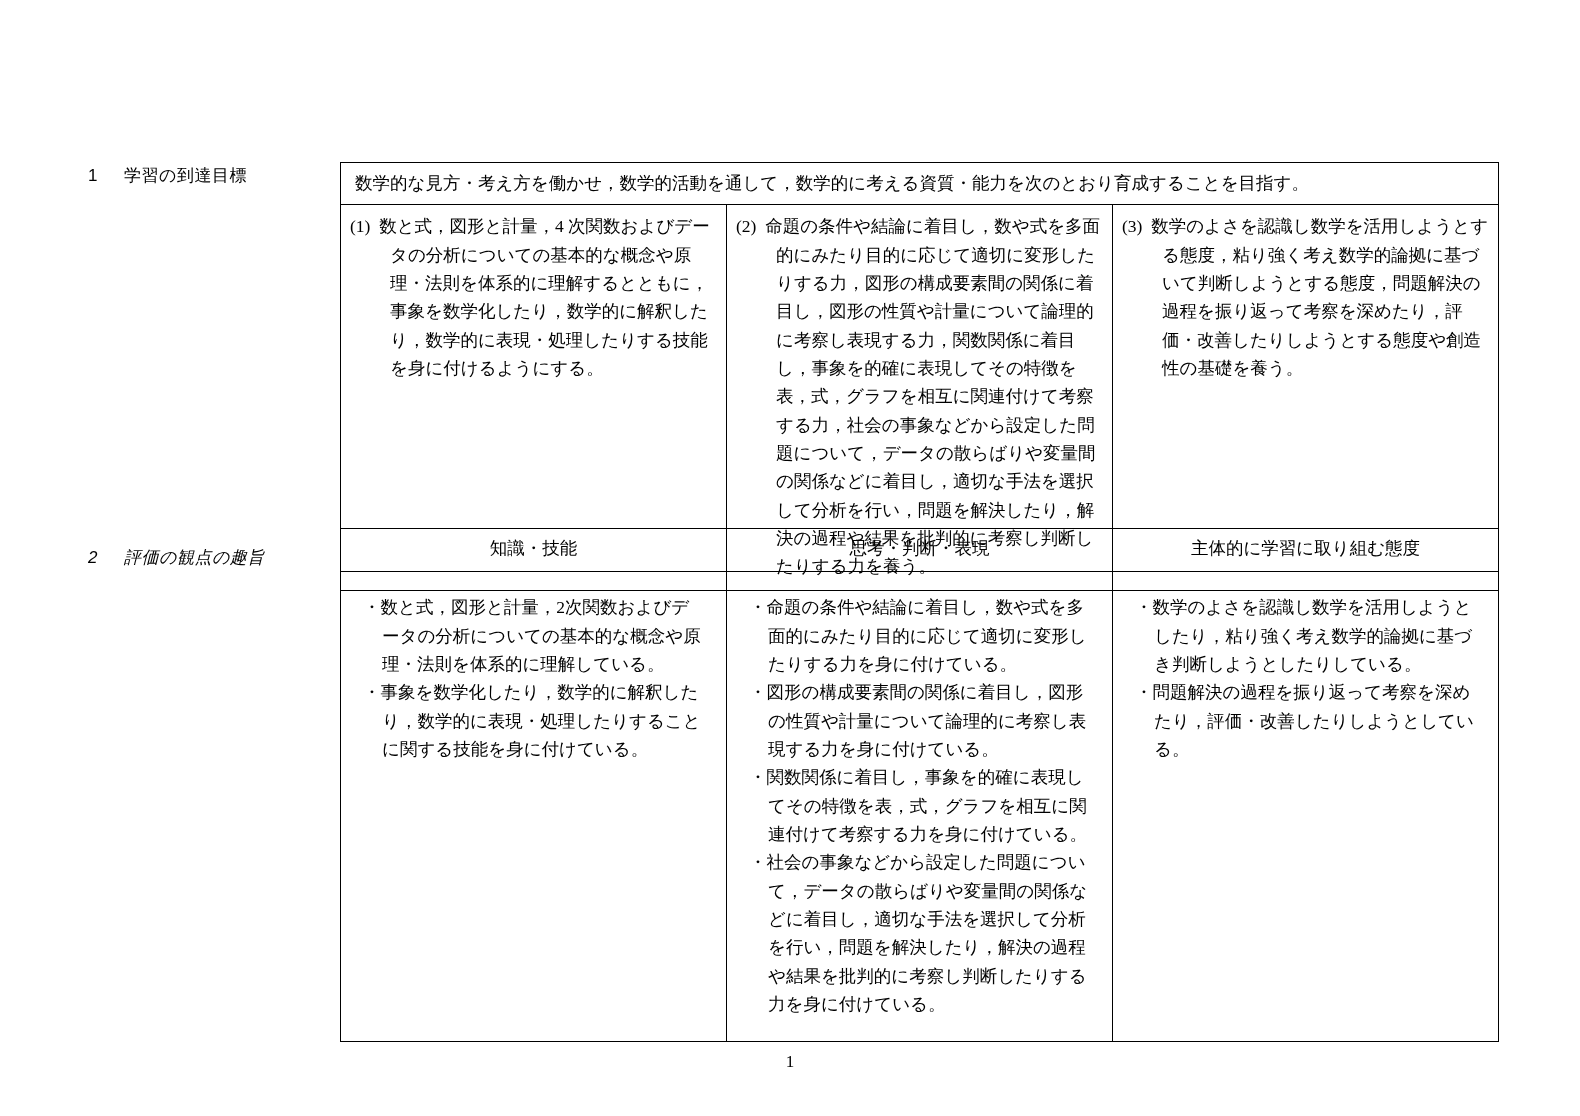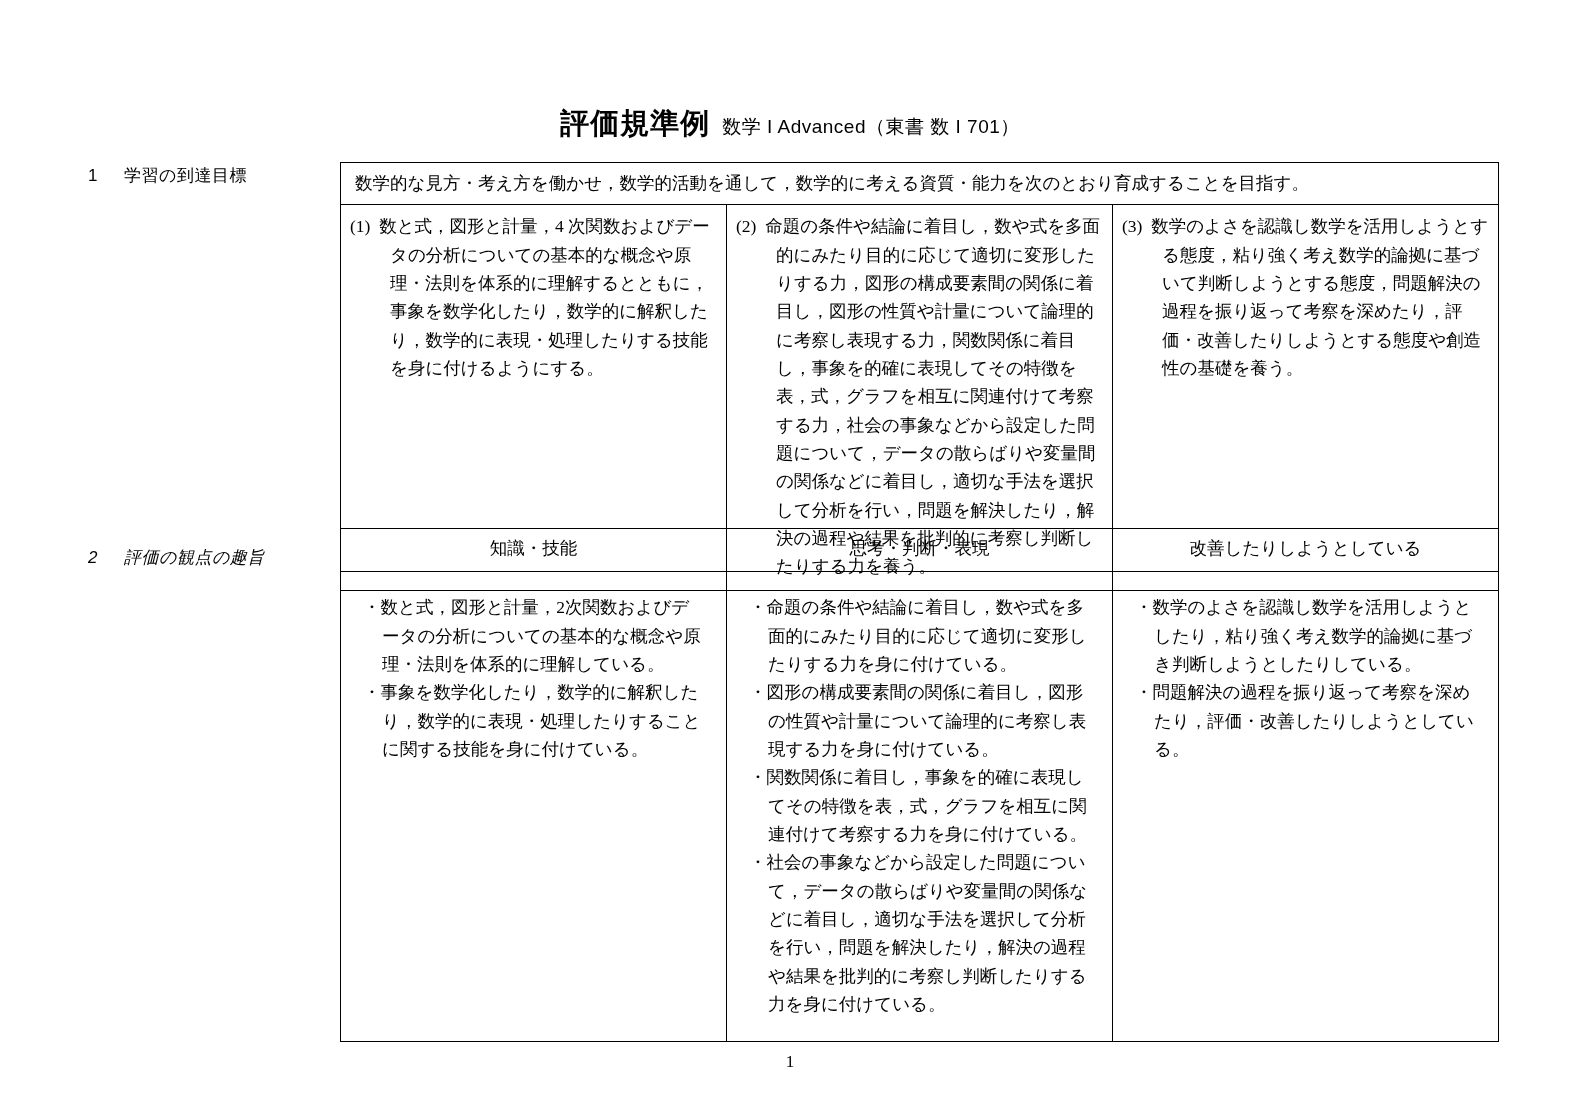--- a/index.html
+++ b/index.html
@@ -132,23 +132,20 @@
     width: 1580px;
     text-align: center;
     font-size: 17px;
   }
 </style>
 </head>
 <body>
 
 <div class="page">
 
-  <div class="title-row">
-    <span class="title-main">評価規準例</span><span class="title-sub">数学 I  Advanced（東書 数 I 701）</span>
-  </div>
 
   <div class="section-label" style="top:164px; left:88px;">
     <span class="num">1</span><span>学習の到達目標</span>
   </div>
 
   <table class="tbl" id="goal-table">
     <colgroup>
       <col style="width:386px">
       <col style="width:386px">
       <col style="width:386px">
@@ -178,21 +175,21 @@
   <table class="tbl" id="criteria-table">
     <colgroup>
       <col style="width:386px">
       <col style="width:386px">
       <col style="width:386px">
     </colgroup>
     <thead>
       <tr>
         <th>知識・技能</th>
         <th>思考・判断・表現</th>
-        <th>改善したりしようとしている</th>
+        <th>主体的に学習に取り組む態度</th>
       </tr>
     </thead>
     <tbody>
       <tr>
         <td>
           <ul class="bullet-list">
             <li>・数と式，図形と計量，2次関数およびデータの分析についての基本的な概念や原理・法則を体系的に理解している。</li>
             <li>・事象を数学化したり，数学的に解釈したり，数学的に表現・処理したりすることに関する技能を身に付けている。</li>
           </ul>
         </td>

